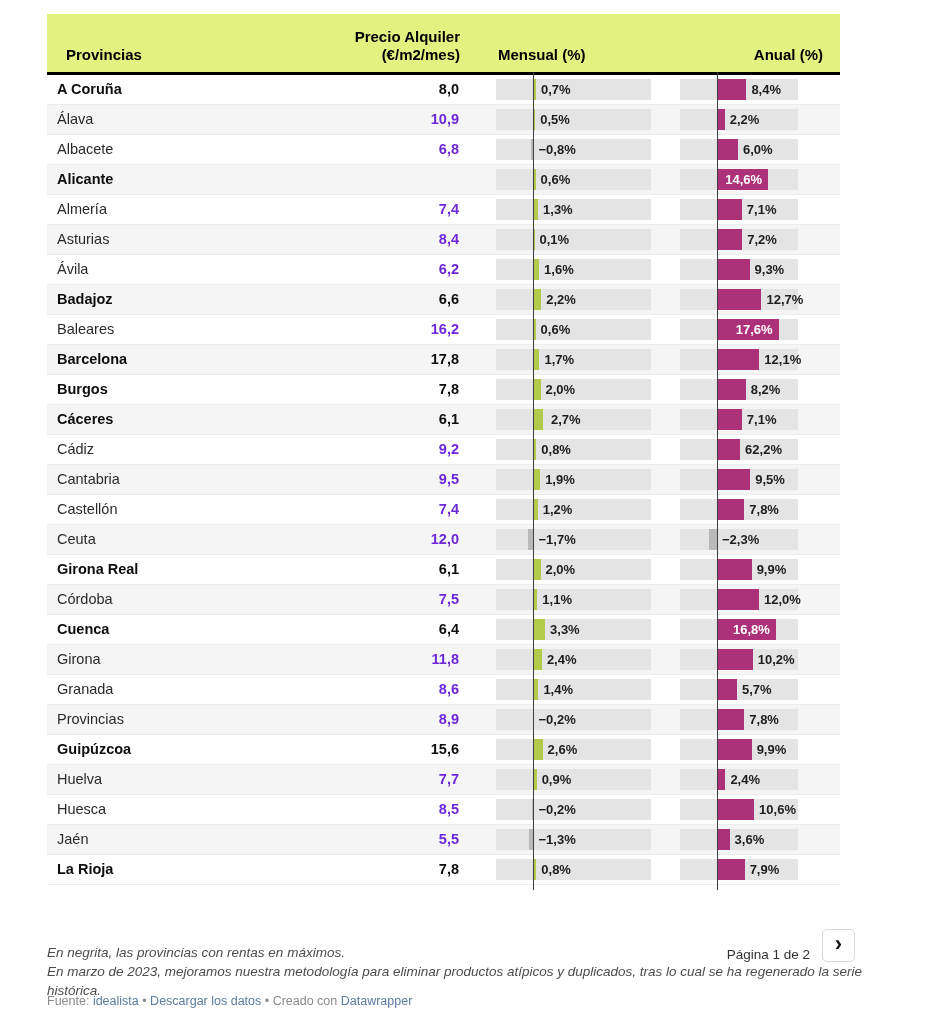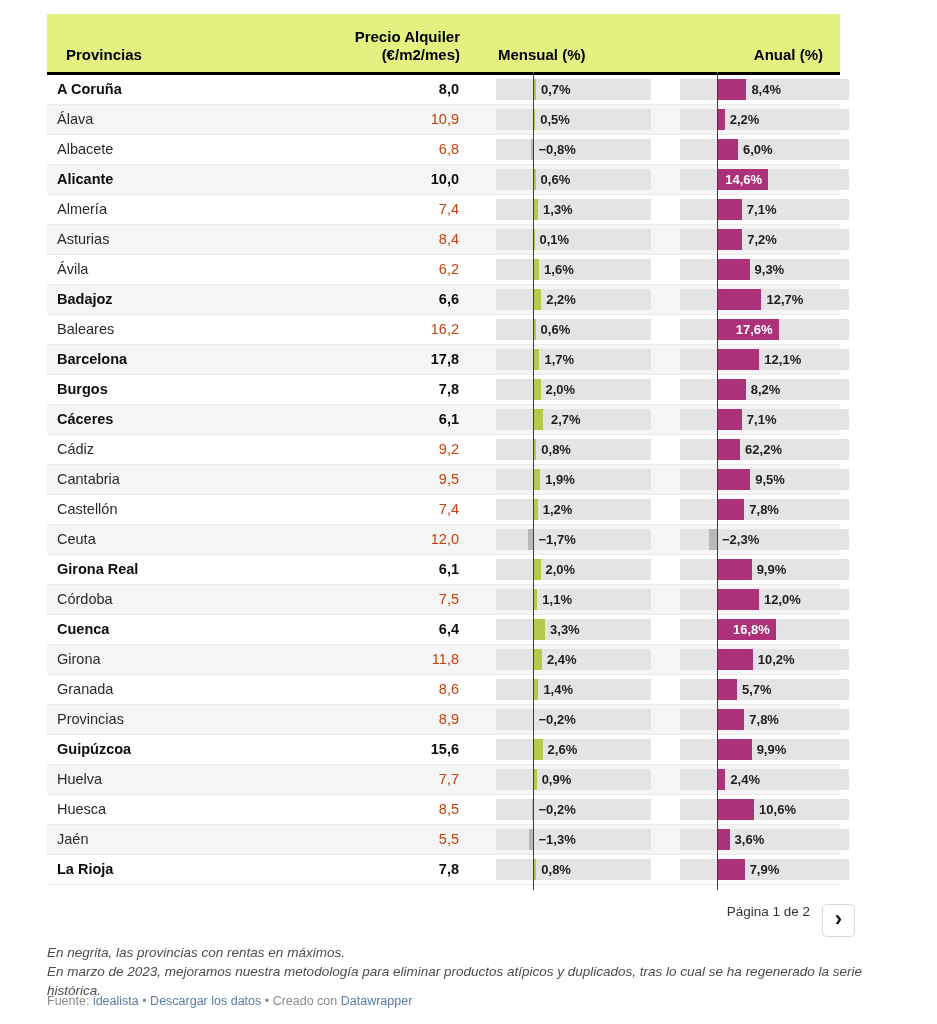--- a/index.html
+++ b/index.html
@@ -12,35 +12,35 @@
   .th-prov{left:19px;margin-top:20px;}
   .th-precio{right:380px;text-align:right;}
   .th-mensual{left:451px;}
   .th-anual{right:17px;text-align:right;}
   
   .rows{position:relative;}
   .row{position:relative;height:30px;box-sizing:border-box;border-bottom:1px solid #ececec;}
   .row.alt{background:#f5f5f5;}
   .cell-name{position:absolute;left:10px;top:0;line-height:29px;font-size:14.5px;color:#2a2a2a;}
   .row.max .cell-name,.row.max .cell-price{font-weight:700;color:#0d0d0d;}
-  .cell-price{position:absolute;left:0;top:0;width:412px;text-align:right;line-height:29px;font-size:14.5px;color:#c2410c;}
+  .cell-price{position:absolute;left:0;top:0;width:412px;text-align:right;line-height:29px;font-size:14.5px;color:#6d28d9;font-weight:bold;}
   .track{position:absolute;top:4px;height:21px;background:#e4e4e4;}
   .track.mensual{left:449px;width:155px;}
-  .track.anual{left:633px;width:169px;}
+  .track.anual{left:633px;width:118px;}
   .bar{position:absolute;top:0;height:21px;z-index:2;}
   .bar.green{background:var(--bar-green);}
   .bar.magenta{background:var(--bar-magenta);}
   .bar.negative{background:var(--bar-negative);}
   .pct{position:absolute;top:0;line-height:21px;font-size:13px;font-weight:700;color:#1d1d1d;z-index:6;white-space:nowrap;}
   .pct.inside{color:#fff;transform:translateX(-100%);}
   .guide{position:absolute;top:58px;width:1px;height:818px;background:#3d3d3d;z-index:5;}
   .guide.g-mensual{left:486px;}
   .guide.g-anual{left:670px;}
   
-  .pagination{position:absolute;left:47px;top:904px;width:808px;display:flex;justify-content:flex-end;align-items:flex-start;gap:12px;}
+  .pagination{position:absolute;left:47px;top:929px;width:808px;display:flex;justify-content:flex-end;align-items:flex-end;gap:12px;}
   .pagination .pg-label{font-size:13.5px;color:#333;}
   .pg-next{width:33px;height:33px;box-sizing:border-box;border:1px solid #d9d9d9;border-radius:5px;background:#fff;
            display:flex;align-items:center;justify-content:center;cursor:pointer;padding:0;}
   .pg-next .chev{font-size:22px;line-height:1;color:#111;font-weight:700;margin-top:-3px;}
   
   .notes{position:absolute;left:47px;top:943px;width:845px;font-style:italic;font-size:13.5px;color:#4c4c4c;line-height:1.42;}
   .fuente{position:absolute;left:47px;top:994px;font-size:12.5px;color:#8a8a8a;}
   .fuente a{color:var(--link-color);text-decoration:none;cursor:pointer;}
 </style>
 </head>
@@ -93,21 +93,20 @@
       <span class="pct" style="left: 42.5px;">−0,8%</span>
     </div>
     <div class="track anual">
       <div class="bar magenta" style="width: 21px; left: 37px;"></div>
       <span class="pct" style="left: 63px;">6,0%</span>
     </div>
   </div>
 
   <div class="row alt max">
     <div class="cell-name">Alicante</div>
-    <div class="cell-price">10,0</div>
     <div class="track mensual">
       <div class="bar green" style="width: 2.1px; left: 37.5px;"></div>
       <span class="pct" style="left: 44.6px;">0,6%</span>
     </div>
     <div class="track anual">
       <div class="bar magenta" style="width: 51.1px; left: 37px;"></div>
       <span class="pct inside" style="left: 82.1px;">14,6%</span>
     </div>
   </div>
 

